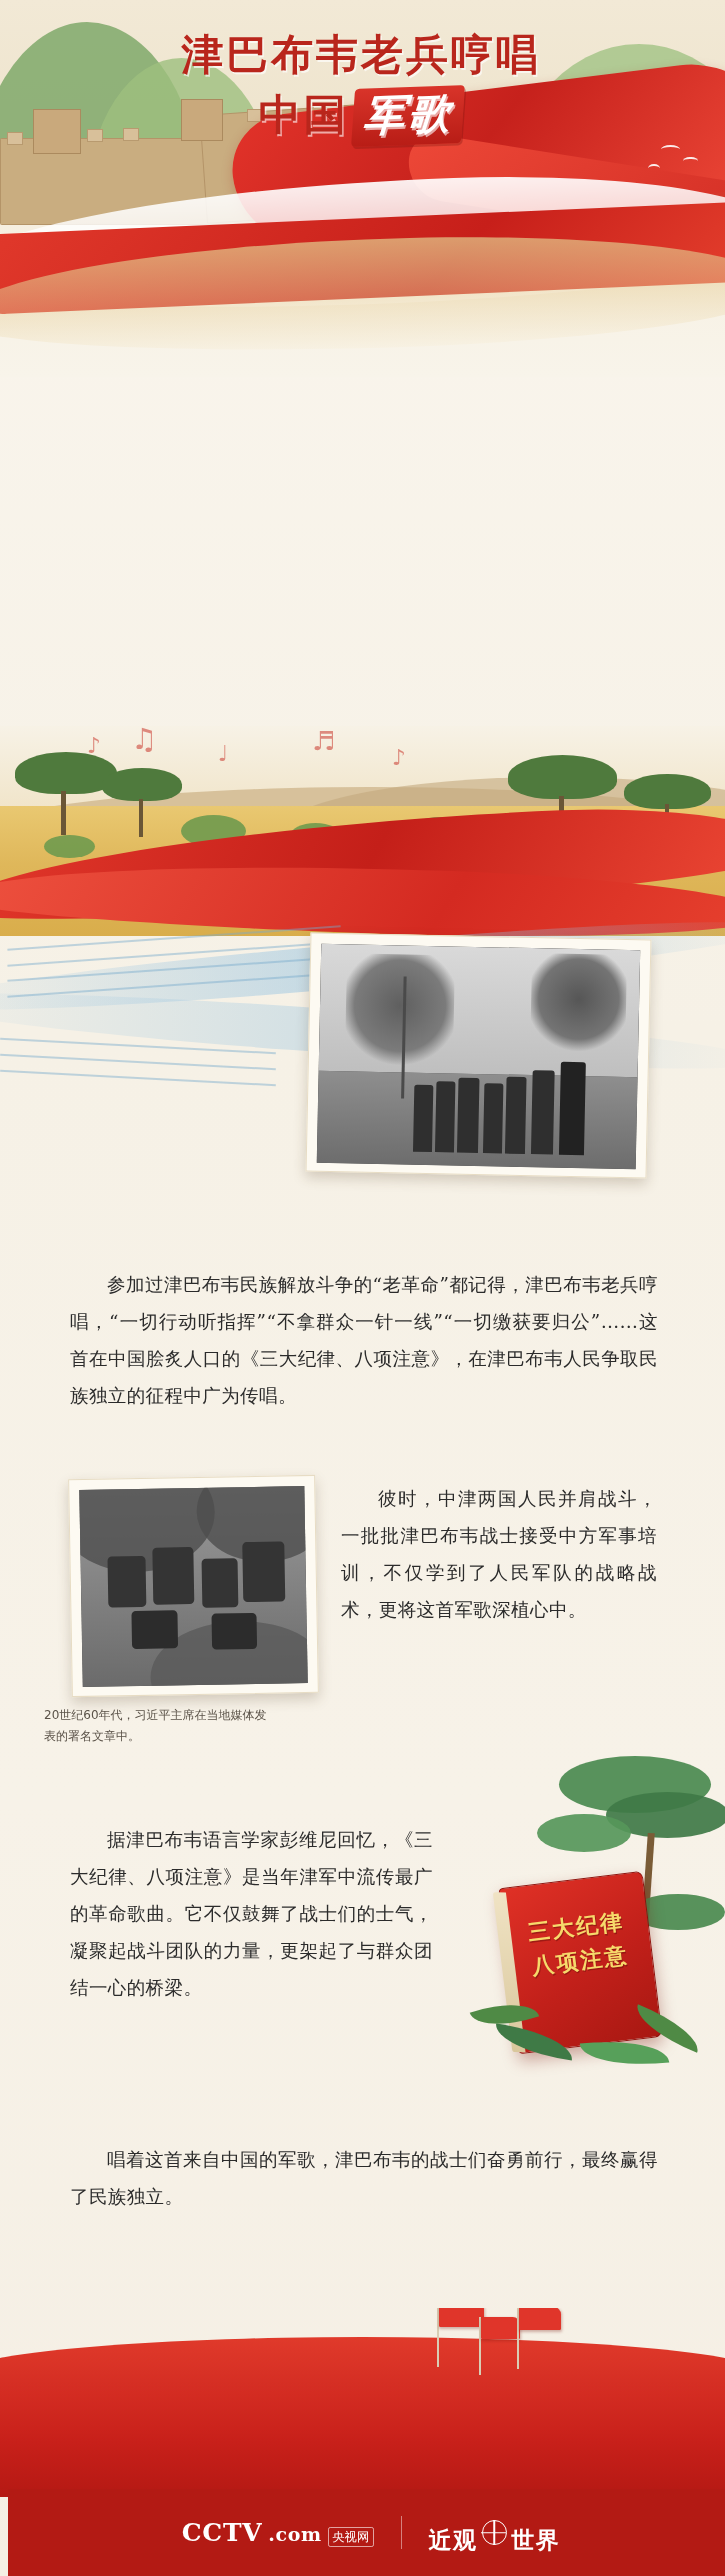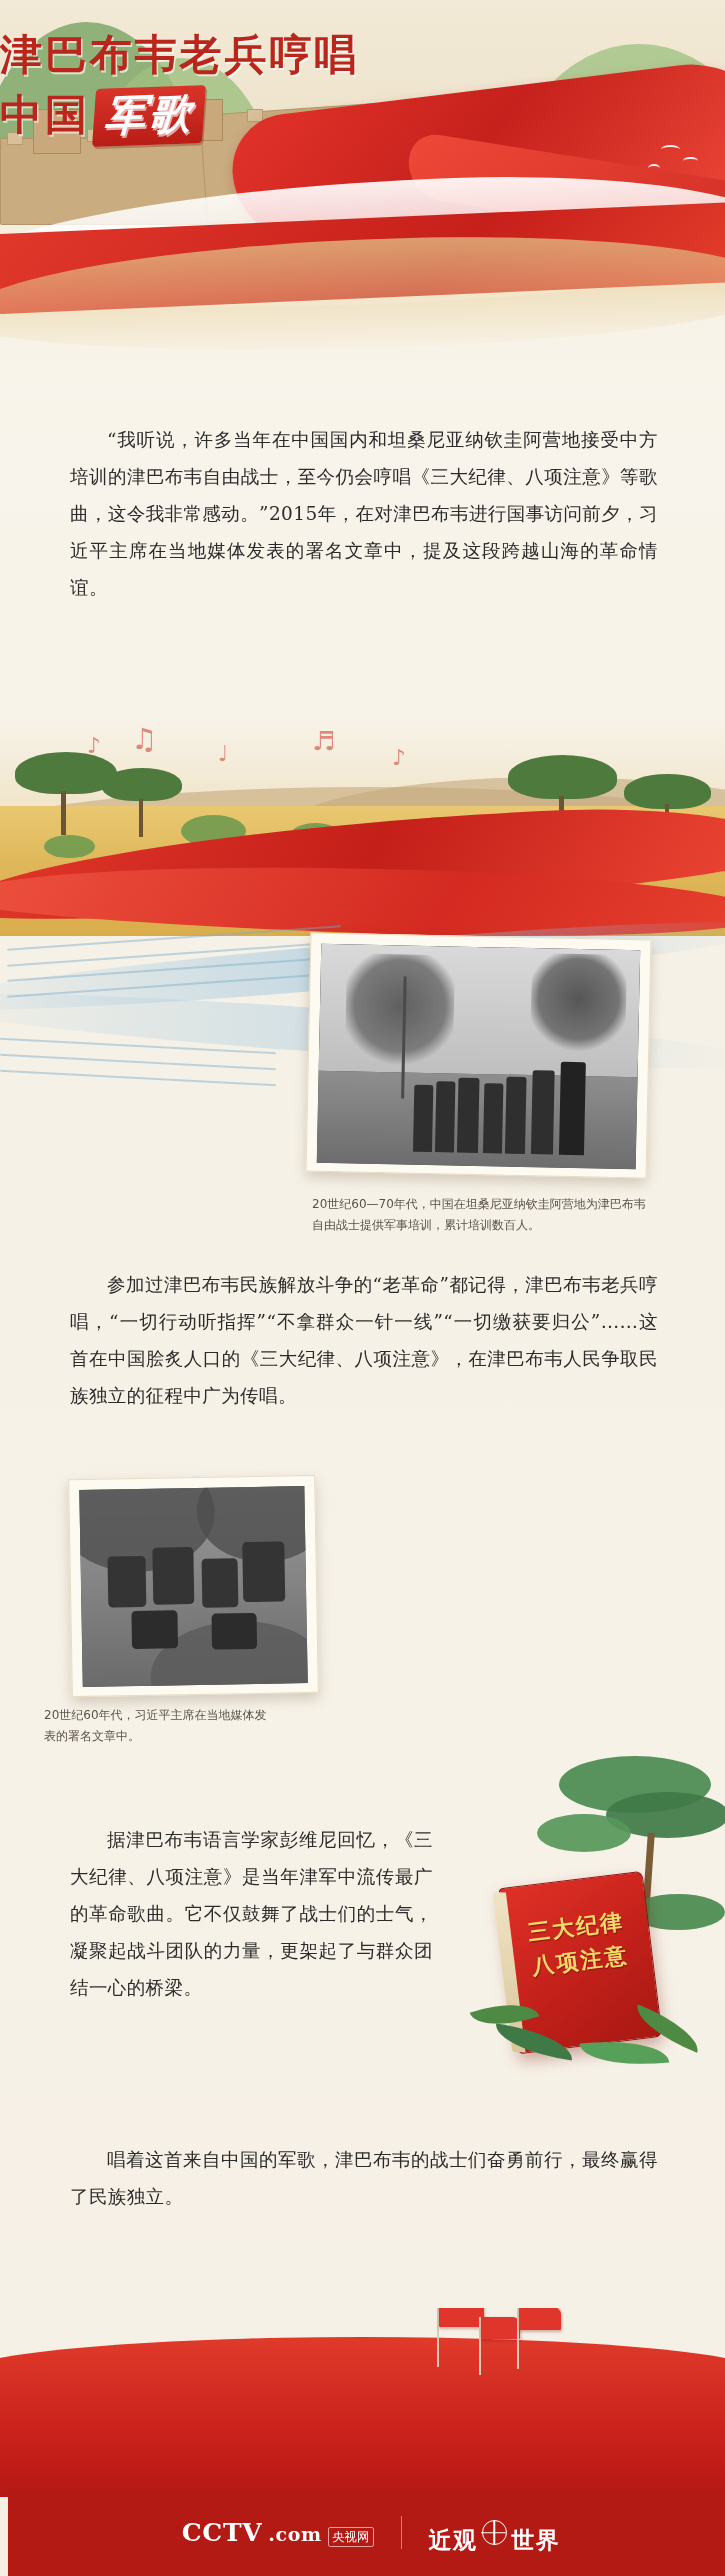--- a/index.html
+++ b/index.html
@@ -86,21 +86,21 @@
     transform: rotate(-2deg);
   }
   .wave-gold {
     position:absolute; left:-44px; top:239px; width:827px; height:109px;
     background: linear-gradient(180deg, rgba(226,198,137,.75), rgba(246,233,203,.2));
     border-radius: 55% 45% 50% 50% / 65% 55% 45% 35%;
     transform: rotate(-1.5deg);
   }
 
   .hdr-title-wrap {
-    position:absolute; left:0; top:29px; width:722px; 
+    position:absolute; left:0; top:29px; width:722px; text-align:center;
     z-index: 9;
   }
   .hdr-title-1 {
     font-family: "DejaVu Serif", serif;
     font-weight: 700;
     font-size: 42px;
     letter-spacing: 2.9px;
     color: #b9261c;
     text-shadow: 1.5px 2.2px 0 rgba(255,255,255,.65);
     line-height: 1.25;
@@ -362,21 +362,20 @@
     </div>
 
     <div class="hdr-title-wrap">
       <div class="hdr-title-1">津巴布韦老兵哼唱</div>
       <div class="hdr-title-2">
         <span>中国</span><span class="hl">军歌</span>
       </div>
     </div>
   </div>
 
-  <div class="para" style="top: 421px;">“我听说，许多当年在中国国内和坦桑尼亚纳钦圭阿营地接受中方培训的津巴布韦自由战士，至今仍会哼唱《三大纪律、八项注意》等歌曲，这令我非常感动。”2015年，在对津巴布韦进行国事访问前夕，习近平主席在当地媒体发表的署名文章中，提及这段跨越山海的革命情谊。</div>
 
   <div class="savanna">
     <div class="sav-sky"></div>
     <div class="sav-ridge"></div>
     <div class="sav-ridge2"></div>
     <div class="sav-ground"></div>
 
     <div class="tree-canopy" style="left:14.5px; top:26px; width:102px; height:42px;"></div>
     <div class="tree-trunk" style="left:61px; top:65px; width:5.1px; height:44px;"></div>
     <div class="tree-canopy" style="left:102px; top:42px; width:80px; height:33px;"></div>
@@ -423,40 +422,40 @@
       <div class="bw-pole"></div>
       <div class="bw-fig" style="left:30%; width:19px; height:67px;"></div>
       <div class="bw-fig" style="left:37%; width:19px; height:71px;"></div>
       <div class="bw-fig" style="left:44%; width:20.3px; height:75px;"></div>
       <div class="bw-fig" style="left:52%; width:19px; height:70px;"></div>
       <div class="bw-fig" style="left:59%; width:20.3px; height:77px;"></div>
       <div class="bw-fig" style="left:67%; width:22px; height:84px;"></div>
       <div class="bw-fig" style="left:76%; width:25px; height:93px; background:#222;"></div>
     </div>
   </div>
-  <div class="caption cap1">20世纪60—70年代，中国在坦桑尼亚纳钦圭阿营地为津巴布韦自由战士提供军事培训，累计培训数百人。</div>
 
   <div class="para" style="top: 1266px;">参加过津巴布韦民族解放斗争的“老革命”都记得，津巴布韦老兵哼唱，“一切行动听指挥”“不拿群众一针一线”“一切缴获要归公”……这首在中国脍炙人口的《三大纪律、八项注意》，在津巴布韦人民争取民族独立的征程中广为传唱。</div>
 
   <div class="photo-frame ph2">
     <div class="photo-img">
       <div class="bw2-bg"></div>
       <div class="bw2-brush" style="left:-10%; top:-18%; width:70%; height:60%;"></div>
       <div class="bw2-brush" style="right:-12%; top:-14%; width:60%; height:52%;"></div>
       <div class="bw2-brush" style="left:30%; bottom:-24%; width:80%; height:56%; background:#5a5a5a;"></div>
       <div class="bw2-fig" style="left:12%; top:34%; width:38px; height:51px;"></div>
       <div class="bw2-fig" style="left:32%; top:30%; width:41px; height:57px;"></div>
       <div class="bw2-fig" style="left:54%; top:36%; width:36px; height:49px;"></div>
       <div class="bw2-fig" style="left:72%; top:28%; width:42px; height:60px;"></div>
       <div class="bw2-fig" style="left:22%; top:62%; width:46px; height:38px; background:#2c2c2c;"></div>
       <div class="bw2-fig" style="left:58%; top:64%; width:45px; height:36px; background:#2c2c2c;"></div>
     </div>
   </div>
   <div class="caption cap2">20世纪60年代，习近平主席在当地媒体发表的署名文章中。</div>
 
+  <div class="para" style="left:341px; top:1480px; width:316px;">彼时，中津两国人民并肩战斗，一批批津巴布韦战士接受中方军事培训，不仅学到了人民军队的战略战术，更将这首军歌深植心中。</div>
 
   <div class="book-scene">
     <div class="pine" style="left:109px; top:-7.3px; width:152px; height:57px; background:#4a8a4f;"></div>
     <div class="pine" style="left:156px; top:29px; width:123px; height:46px; background:#3f7a46;"></div>
     <div class="pine" style="left:87px; top:51px; width:94px; height:38px; background:#56975a;"></div>
     <div class="pine-trunk" style="left:194px; top:70px; width:7.3px; height:109px; transform:rotate(4deg);"></div>
     <div class="pine" style="left:181px; top:131px; width:94px; height:36px; background:#4a8a4f;"></div>
 
     <div class="book">
       <div class="book-spine"></div>

